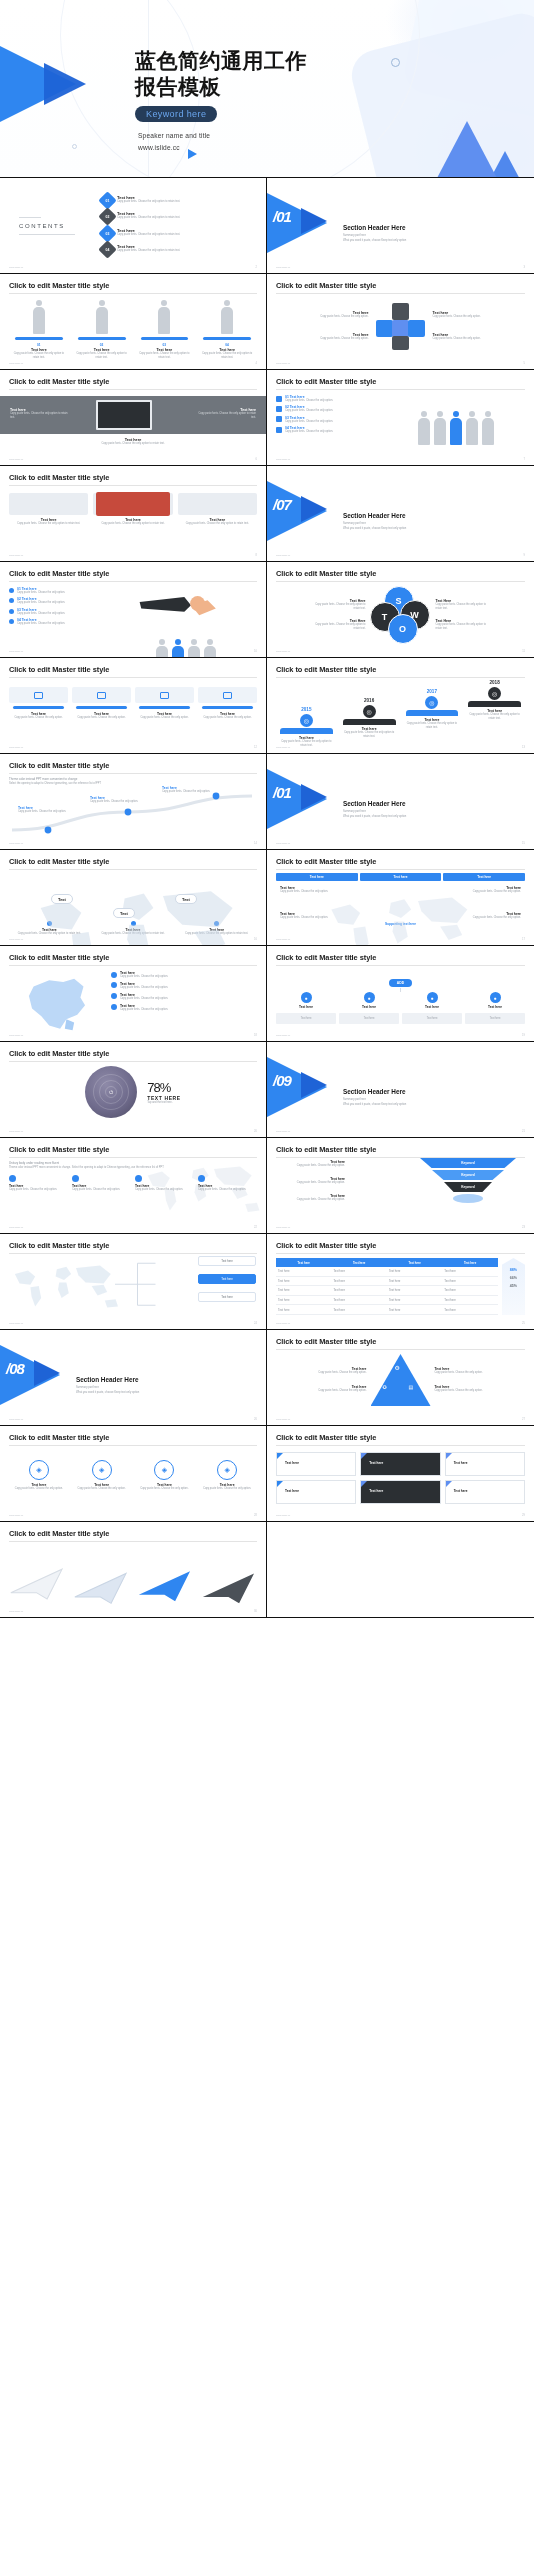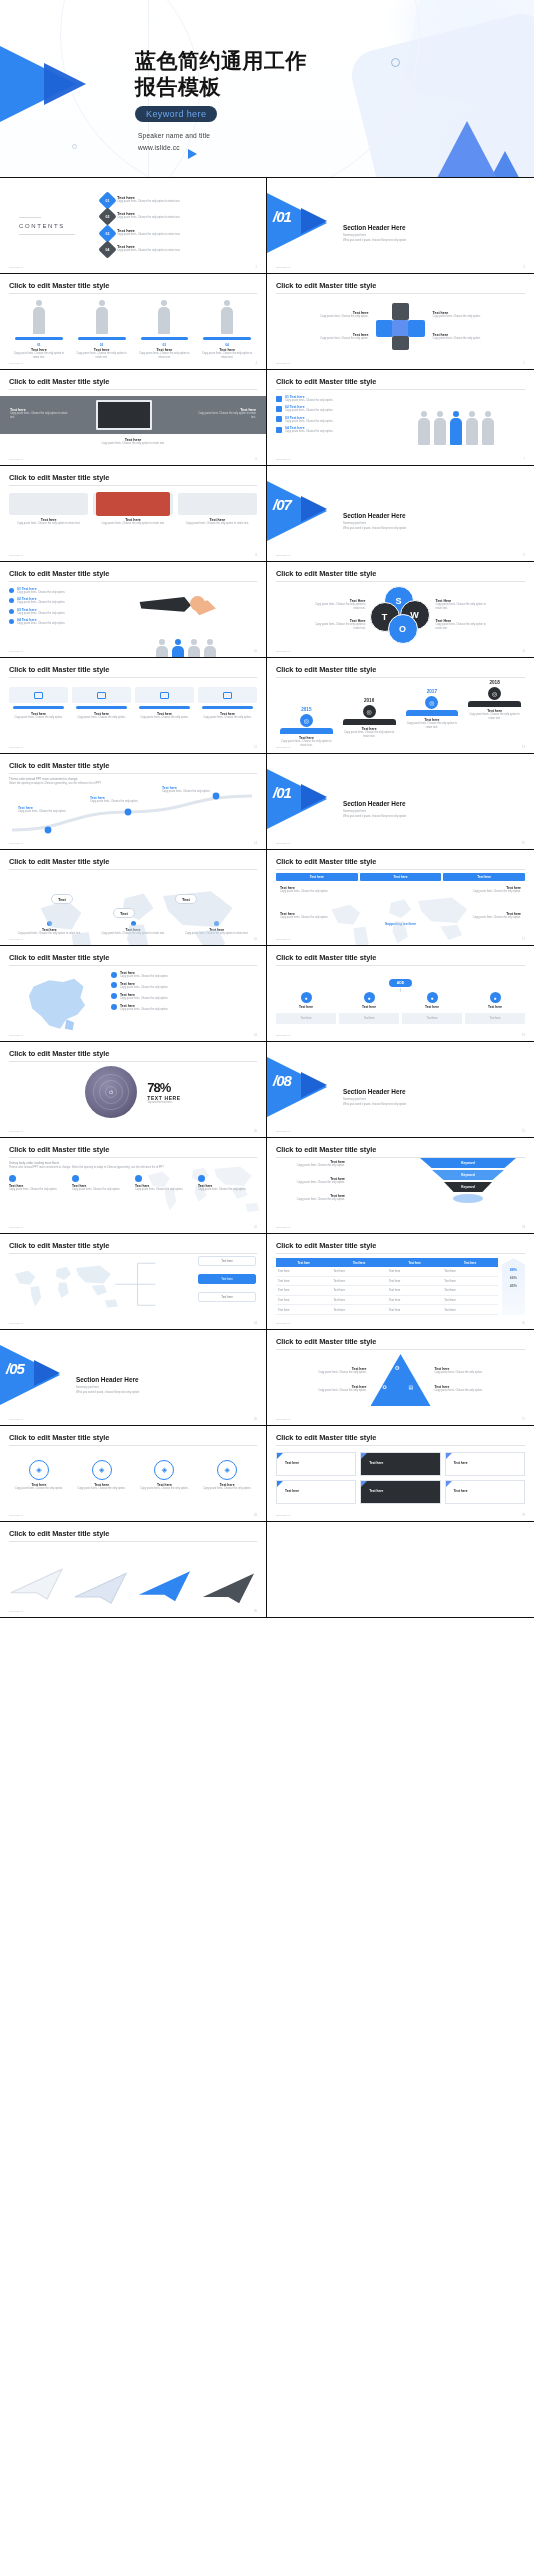--- a/index.html
+++ b/index.html
@@ -820,34 +820,34 @@
           <div class="s-title">Click to edit Master title style</div>
           <div class="s-rule"></div>
     <div style="display:flex;align-items:center;justify-content:center;gap:10px;margin-top:4px">
       <div style="position:relative;width:52px;height:52px;border-radius:50%;background:radial-gradient(circle at 40% 35%, #8e8aa8 0%, #6f6b8c 55%, #4d4a63 100%)">
         <div style="position:absolute;inset:8px;border:1px solid rgba(255,255,255,.18);border-radius:50%"></div>
         <div style="position:absolute;inset:14px;border:1px solid rgba(255,255,255,.18);border-radius:50%"></div>
         <div style="position:absolute;inset:20px;border:1px solid rgba(255,255,255,.2);border-radius:50%"></div>
         <div style="position:absolute;left:50%;top:50%;transform:translate(-50%,-50%);color:#fff;font-size:5px">⏻</div>
       </div>
       <div>
-        <div style="font-size:13px;font-weight:bold;letter-spacing:-1px;color:#1b1b1b">78%</div>
+        <div style="font-size:13px;font-weight:normal;letter-spacing:-1px;color:#1b1b1b">78%</div>
         <div style="font-size:5px;font-weight:bold;letter-spacing:.6px;color:#1b1b1b">TEXT HERE</div>
         <div class="tiny">Tap and the text here.</div>
             </div>
     </div>
         </div>
         <div class="foot">www.islide.cc</div>
         <div class="pg">20</div>
       </div>
       <div class="slide">
         <div class="inner sec">
     <div class="sec-tri"></div>
     <div class="sec-tri2"></div>
-    <div class="sec-num">/08</div>
+    <div class="sec-num">/09</div>
     <div class="sec-h">Section Header Here</div>
     <div class="sec-sub">Summary part here<br>What you word it paste, choose Keep text only option</div>
   </div>
         <div class="foot">www.islide.cc</div>
         <div class="pg">21</div>
       </div>
       <div class="slide">
         <div class="inner">
           <div class="s-title">Click to edit Master title style</div>
           <div class="s-rule"></div>
@@ -999,21 +999,21 @@
             </div>
     </div>
         </div>
         <div class="foot">www.islide.cc</div>
         <div class="pg">25</div>
       </div>
       <div class="slide">
         <div class="inner sec">
     <div class="sec-tri"></div>
     <div class="sec-tri2"></div>
-    <div class="sec-num">/05</div>
+    <div class="sec-num">/08</div>
     <div class="sec-h">Section Header Here</div>
     <div class="sec-sub">Summary part here<br>What you word it paste, choose Keep text only option</div>
   </div>
         <div class="foot">www.islide.cc</div>
         <div class="pg">26</div>
       </div>
       <div class="slide">
         <div class="inner">
           <div class="s-title">Click to edit Master title style</div>
           <div class="s-rule"></div>

